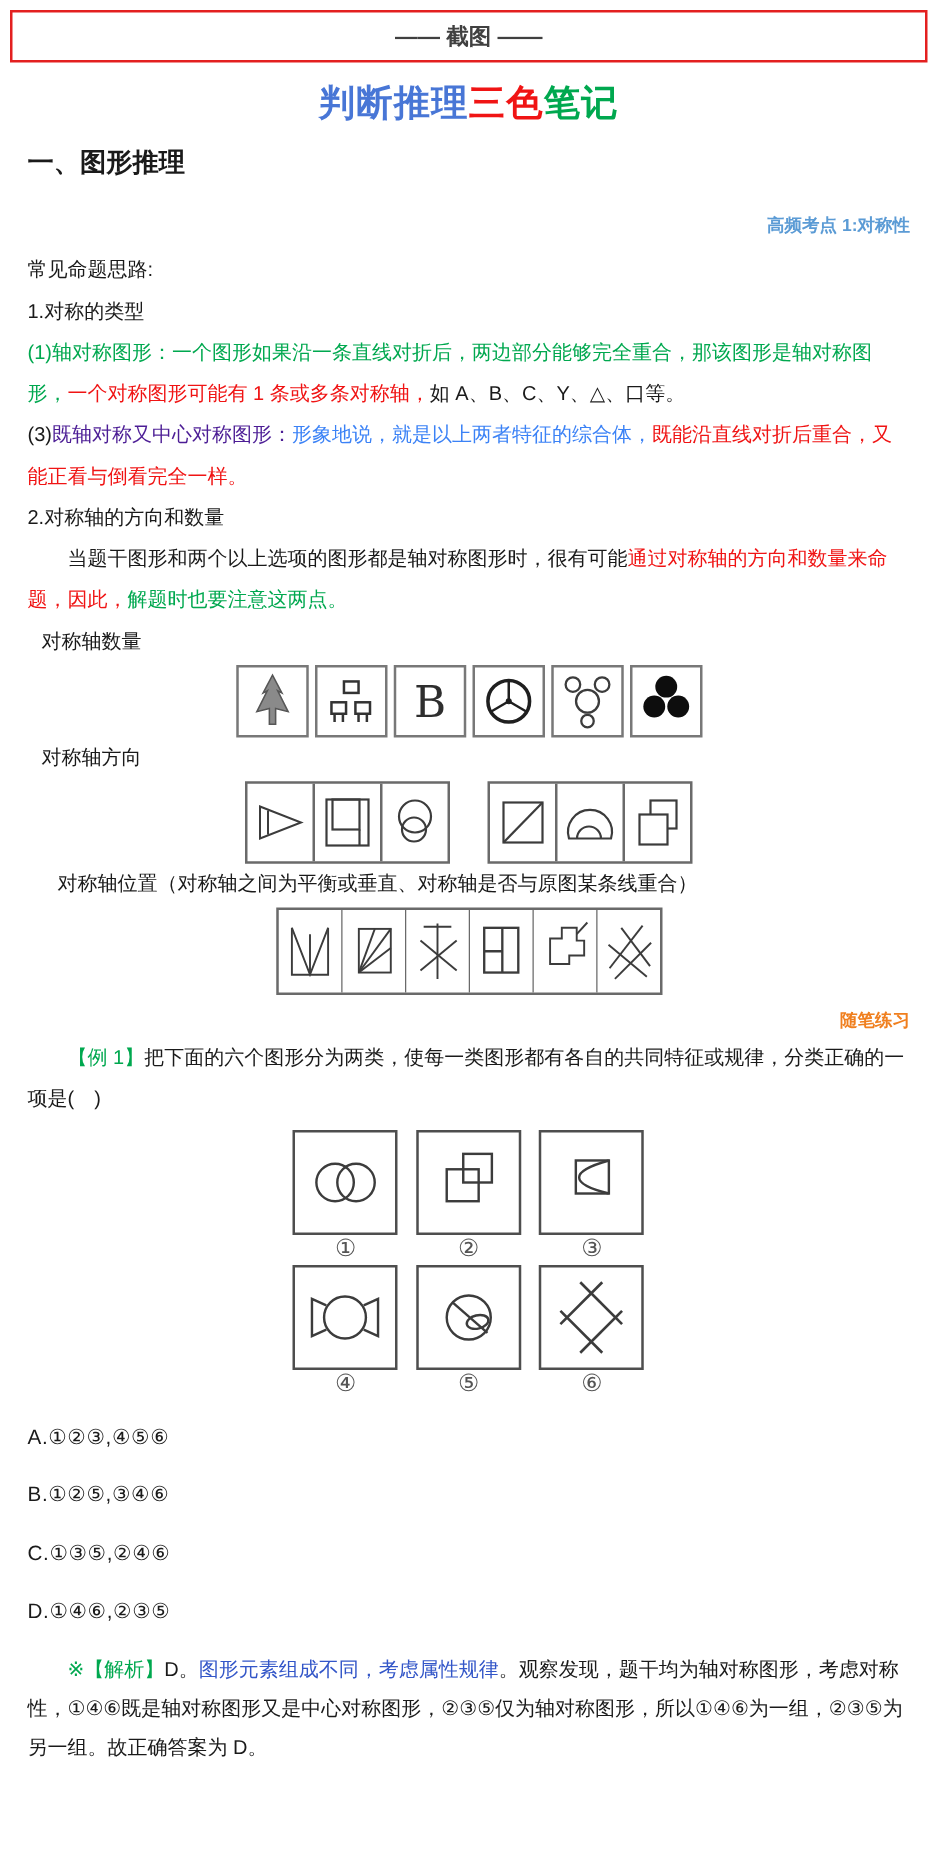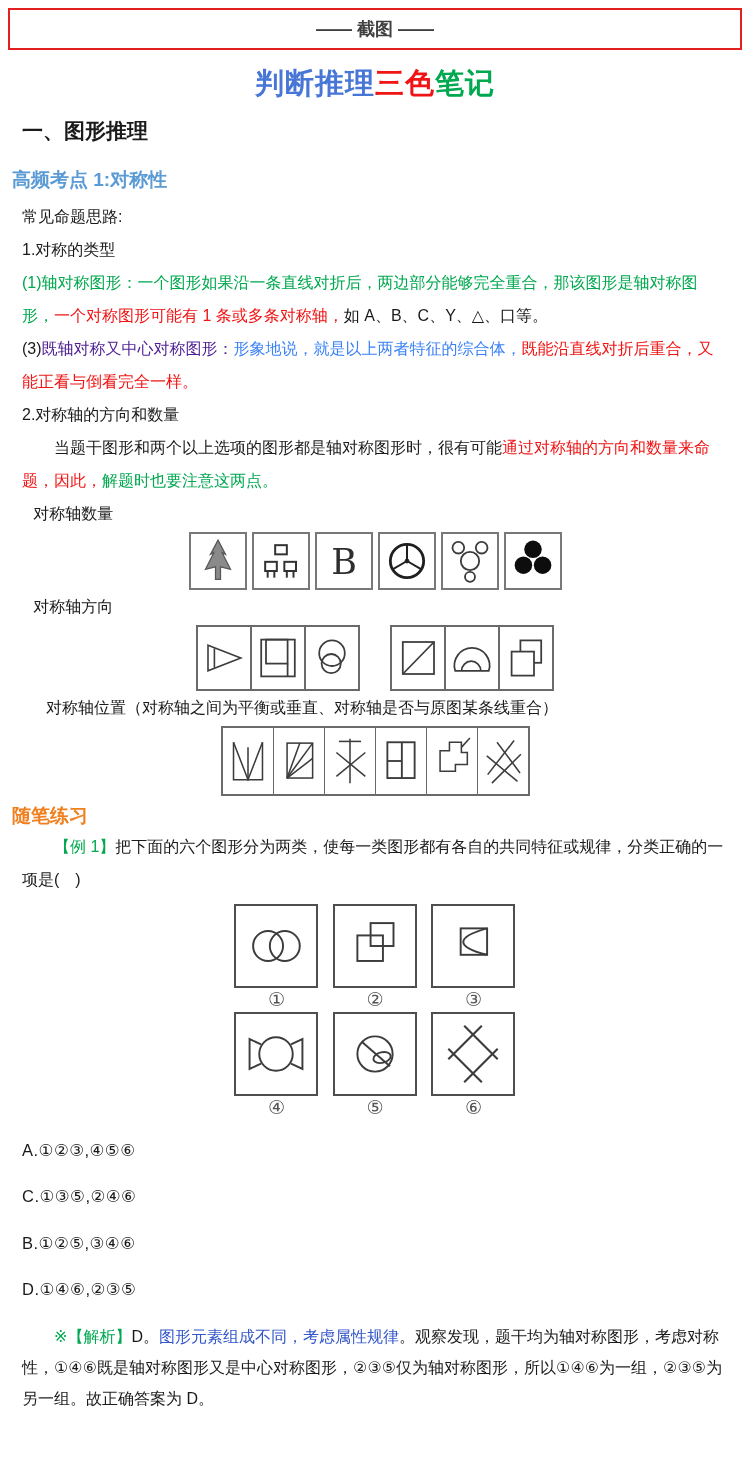--- a/index.html
+++ b/index.html
@@ -10,21 +10,21 @@
   }
   .banner{
     margin:8px;height:38px;border:2px solid #e32020;
     text-align:center;line-height:38px;font-size:18px;font-weight:bold;
   }
   .doc-title{
     margin-top:14px;text-align:center;font-size:29px;font-weight:bold;line-height:38px;
     letter-spacing:1px;
   }
   .sec-heading{margin:14px 22px 0;font-size:21px;font-weight:bold;line-height:30px;}
-  .topic-heading{margin:20px 12px 0;font-size:19px;font-weight:bold;line-height:28px;}
+  .topic-heading{margin:20px 22px 0;font-size:14px;font-weight:bold;line-height:28px;text-align:right;}
   .body-text{margin-top:6px;}
   .para{margin:0 22px;font-size:16px;line-height:33px;}
   .indent2{text-indent:2em;}
   .indent1{text-indent:0.7em;}
   .indent15{text-indent:1.5em;}
   
   .strip{display:flex;justify-content:center;align-items:center;margin-top:2px;}
   .strip-gap{gap:5px;}
   .cellbox{width:54px;height:54px;border:2px solid #787878;background:#fff;
     display:flex;align-items:center;justify-content:center;}
@@ -278,19 +278,19 @@
           <line x1="14" y1="36" x2="52" y2="74"></line>
           <line x1="32" y1="74" x2="70" y2="36"></line>
         </svg>
       </div>
       <div class="ex-label">⑥</div>
     </div>
   </div>
 
   <div class="options">
     <p class="opt">A.①②③,④⑤⑥</p>
+    <p class="opt">B.①②⑤,③④⑥</p>
     <p class="opt">C.①③⑤,②④⑥</p>
-    <p class="opt">B.①②⑤,③④⑥</p>
     <p class="opt">D.①④⑥,②③⑤</p>
   </div>
 
   <p class="analysis"><span style="color: rgb(0, 168, 79);">※【解析】</span><span style="color: rgb(26, 26, 26);">D。</span><span style="color: rgb(51, 86, 200);">图形元素组成不同，考虑属性规律</span><span style="color: rgb(26, 26, 26);">。观察发现，题干均为轴对称图形，考虑对称性，①④⑥既是轴对称图形又是中心对称图形，②③⑤仅为轴对称图形，所以①④⑥为一组，②③⑤为另一组。故正确答案为 D。</span></p>
 </div>
 
 </body></html>

